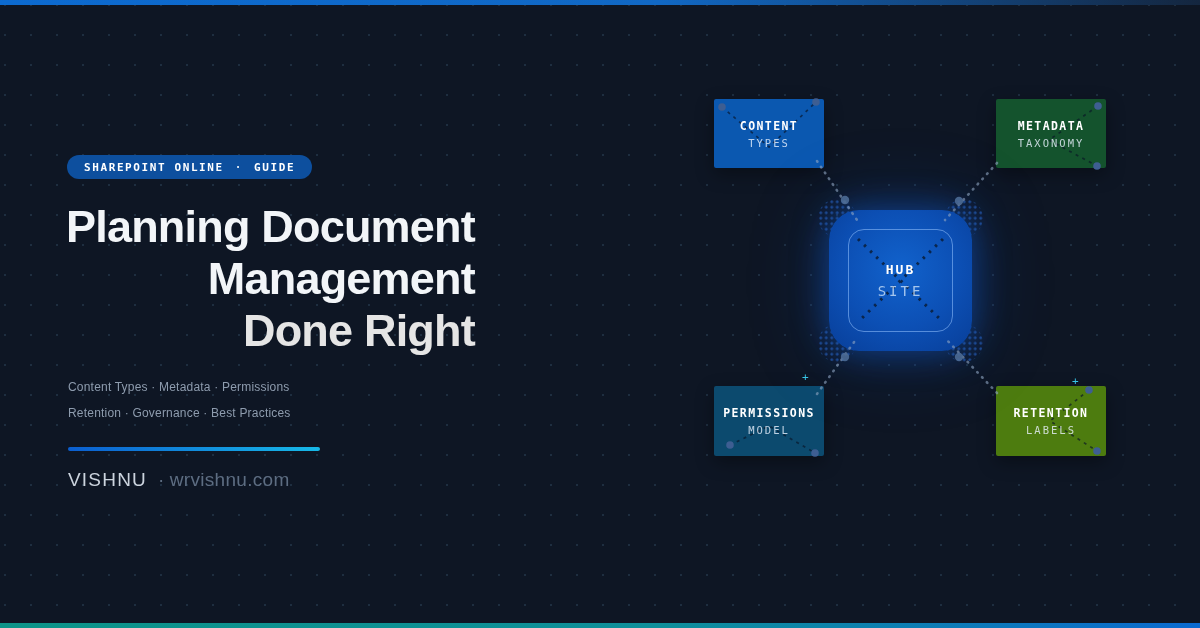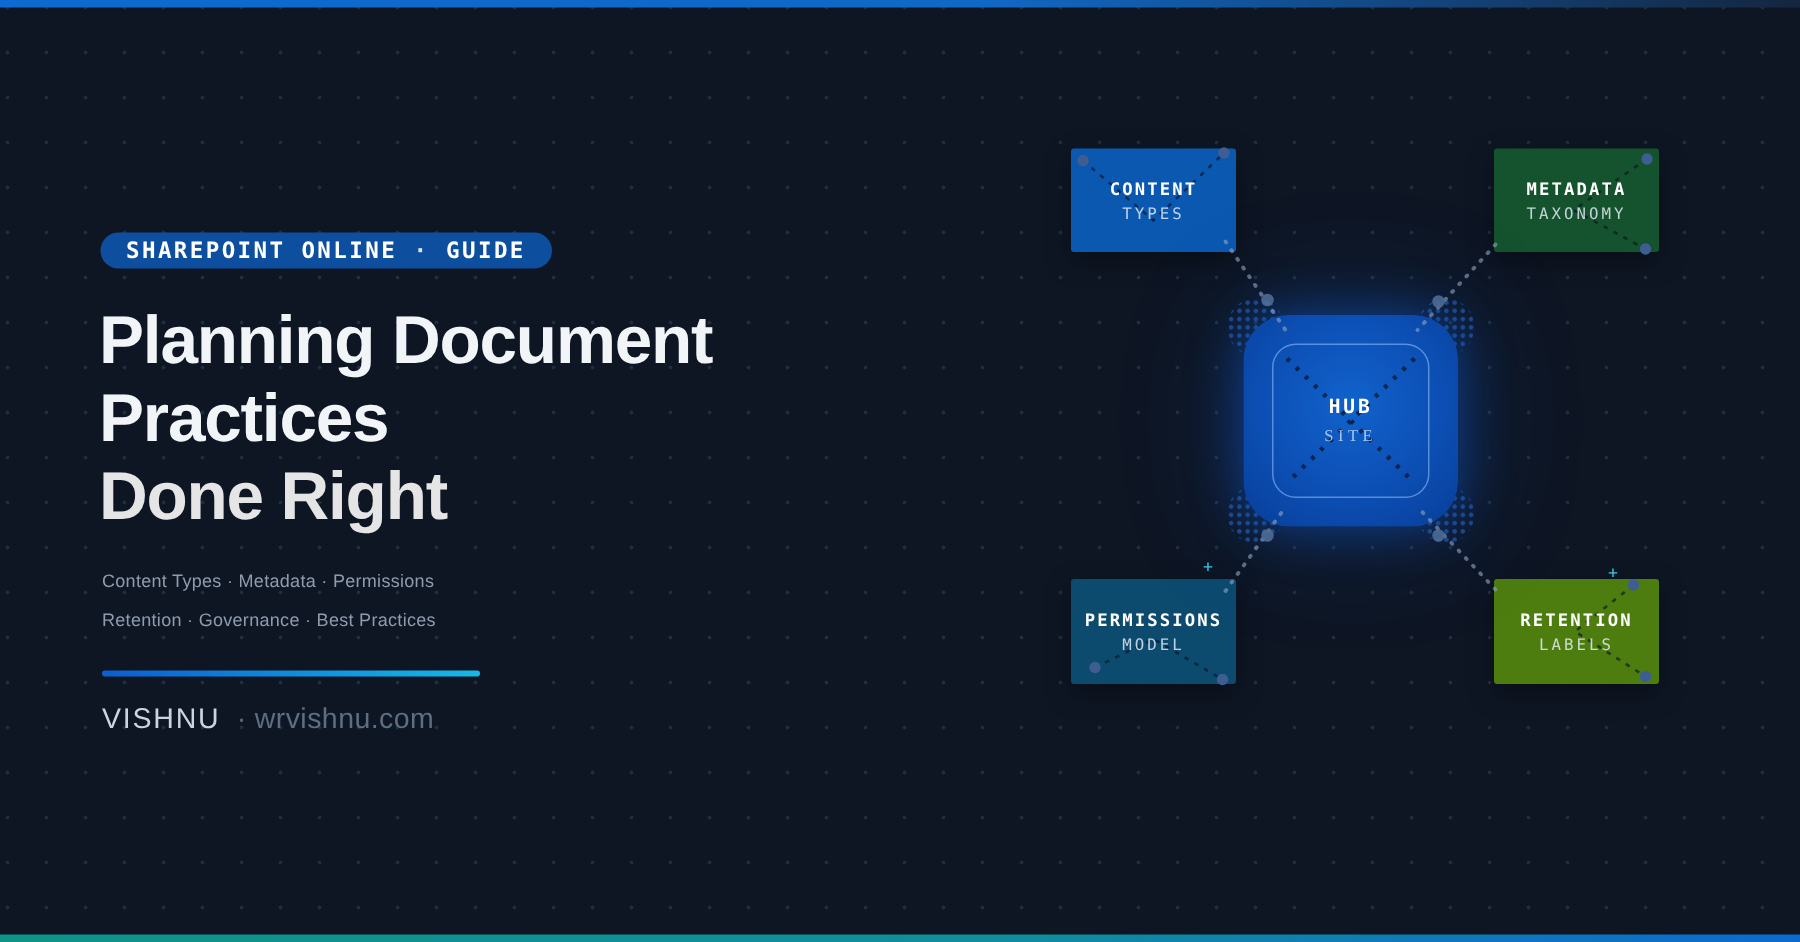--- a/index.html
+++ b/index.html
@@ -27,29 +27,29 @@
     position: absolute; left: 0; bottom: 0; width: 1200px; height: 5px;
     background: linear-gradient(90deg, #0d9488 0%, #0e8f9a 55%, #0b6ad0 100%);
   }
 
   
   .badge {
     position: absolute; left: 67px; top: 155px; height: 24px;
     padding: 4px 17px; border-radius: 12px;
     display: inline-flex; align-items: center; gap: 11px;
     font-family: "DejaVu Sans Mono", monospace;
-    font-weight: bold; font-size: 15px; letter-spacing: 1.6px;
+    font-weight: bold; font-size: 11px; letter-spacing: 1.6px;
     color: #ffffff;
   }
   .badge .sep { opacity: .85; }
 
   .title {
     position: absolute; left: 66px; top: 201px;
     font-size: 45px; line-height: 52px; font-weight: bold;
-    letter-spacing: -0.8px; color: #f2f5f8;
+    letter-spacing: -0.8px; color: #f2f5f8; text-align: right;
   }
 
   .subtitle {
     position: absolute; left: 68px; top: 374px;
     font-size: 12px; line-height: 26px;
     color: #8e9cae; letter-spacing: .2px;
   }
 
   .rule {
     position: absolute; left: 68px; top: 447px;
@@ -105,40 +105,40 @@
   }
   .hub-ring {
     position: absolute; inset: 19px; border-radius: 16px;
     border: 1.5px solid rgba(150,195,255,.55);
   }
   .hub-labels {
     position: absolute; inset: 0; z-index: 5;
     display: flex; flex-direction: column; align-items: center; justify-content: center; gap: 6px;
   }
   .hub-label-1 { font-size: 13px; letter-spacing: 2px; }
-  .hub-label-2 { font-size: 11px; letter-spacing: 3px; color: rgba(190,216,245,.85); font-family: Liberation Serif, serif; }
+  .hub-label-2 { font-size: 14px; letter-spacing: 3px; color: rgba(190,216,245,.85); }
 
   svg.wires { position: absolute; inset: 0; z-index: 2; pointer-events: none; }
 </style>
 </head>
 <body>
 
 <div class="dot-grid"></div>
 <div class="bar-top"></div>
 <div class="bar-bottom"></div>
 
 <div class="badge" style="background: rgb(13, 79, 158);">
   <span>SHAREPOINT ONLINE</span>
   <span class="sep">·</span>
   <span>GUIDE</span>
 </div>
 
 <div class="title">
   <div>Planning Document</div>
-  <div>Practices</div>
+  <div>Management</div>
   <div style="color: #e5e5e5;">Done Right</div>
 </div>
 
 <div class="subtitle">
   <div>Content Types · Metadata · Permissions</div>
   <div>Retention · Governance · Best Practices</div>
 </div>
 
 <div class="rule"></div>
 

